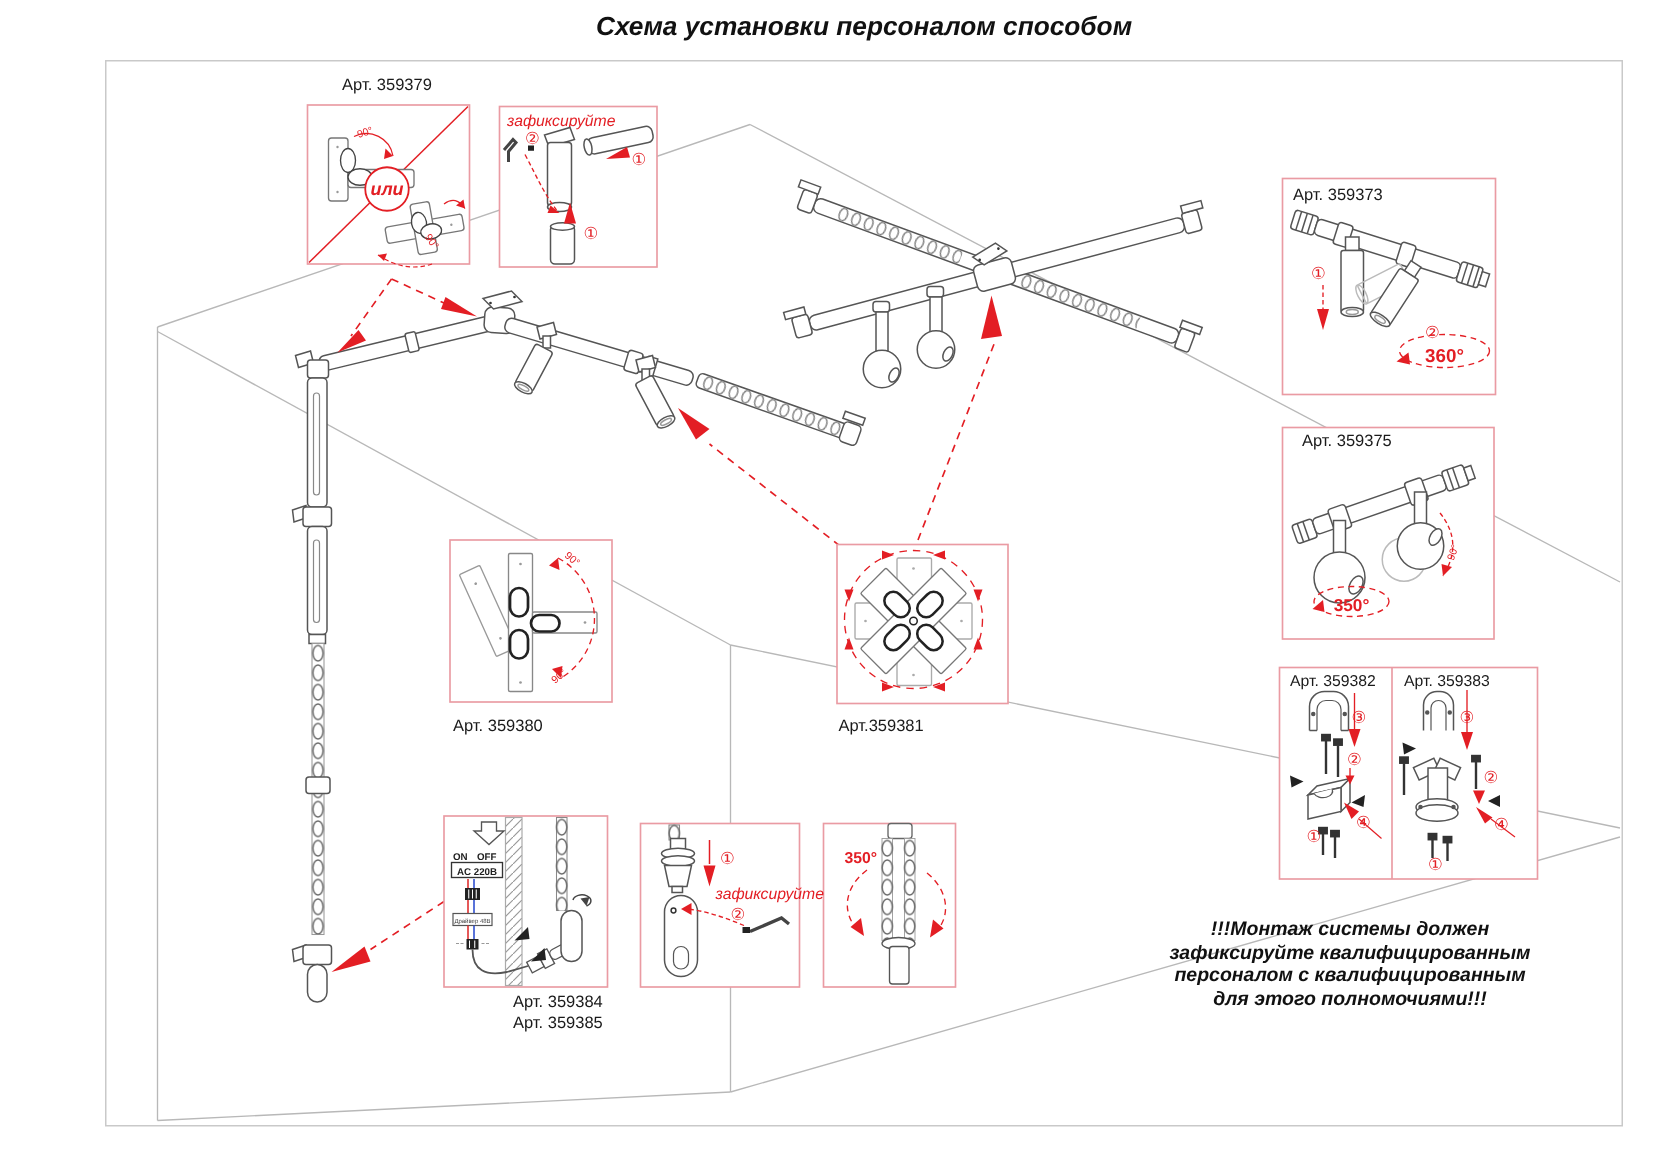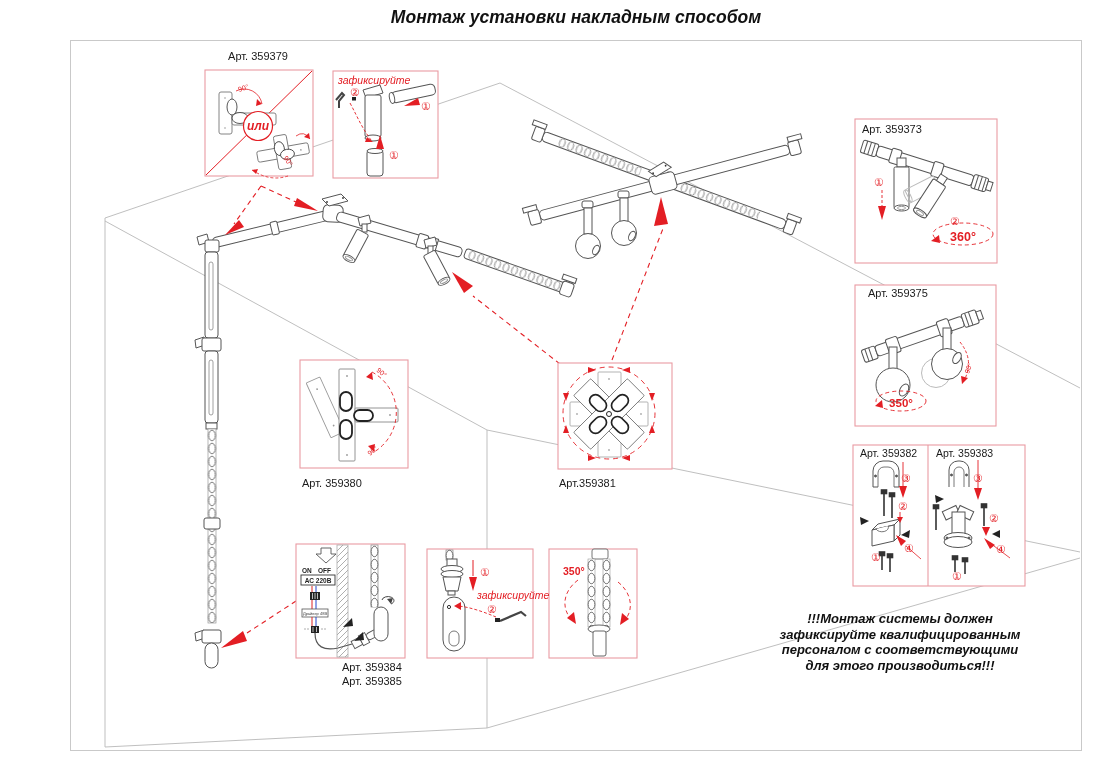--- a/index.html
+++ b/index.html
@@ -19,21 +19,21 @@
   .tdeg{font-weight:bold;fill:#e31e24;}
   .tdeg90{font-size:7px;fill:#e31e24;}
   .tor{font-size:12px;font-weight:bold;font-style:italic;fill:#e31e24;}
   .ttiny{font-size:6.5px;font-weight:bold;fill:#222;}
   .tmicro{font-size:4px;fill:#444;}
 </style>
 </head>
 <body>
 
 <div class="page">
-  <div class="title">Монтаж установки накладным способом</div>
+  <div class="title">Схема установки персоналом способом</div>
   <div class="frame"></div>
 
   <svg width="1102" height="778" viewBox="0 0 1102 778">
     <defs>
       <pattern id="chain" width="9" height="11" patternUnits="userSpaceOnUse">
         <ellipse cx="4.5" cy="5.5" rx="2.7" ry="4.3" fill="#fff" stroke="#777" stroke-width="0.9"></ellipse>
       </pattern>
       <pattern id="chainBig" width="11" height="13" patternUnits="userSpaceOnUse">
         <ellipse cx="5.5" cy="6.5" rx="3.4" ry="5.2" fill="#fff" stroke="#666" stroke-width="1"></ellipse>
       </pattern>
@@ -556,16 +556,16 @@
       <path d="M578,580 C562,592 561,610 573,621" fill="none" stroke="#e31e24" stroke-width="0.9" stroke-dasharray="4 3"></path>
       <path d="M576,624 L567,618 L574,612 Z" fill="#e31e24"></path>
       <path d="M618,582 C633,594 634,612 623,622" fill="none" stroke="#e31e24" stroke-width="0.9" stroke-dasharray="4 3"></path>
       <path d="M620,625 L629,619 L622,613 Z" fill="#e31e24"></path>
     </g>
   </svg>
 
   <div class="warn">
     <div>!!!Монтаж системы должен</div>
     <div>зафиксируйте квалифицированным</div>
-    <div>персоналом с соответствующими</div>
-    <div>для этого производиться!!!</div>
+    <div>персоналом с квалифицированным</div>
+    <div>для этого полномочиями!!!</div>
   </div>
 </div>
 
 </body></html>

